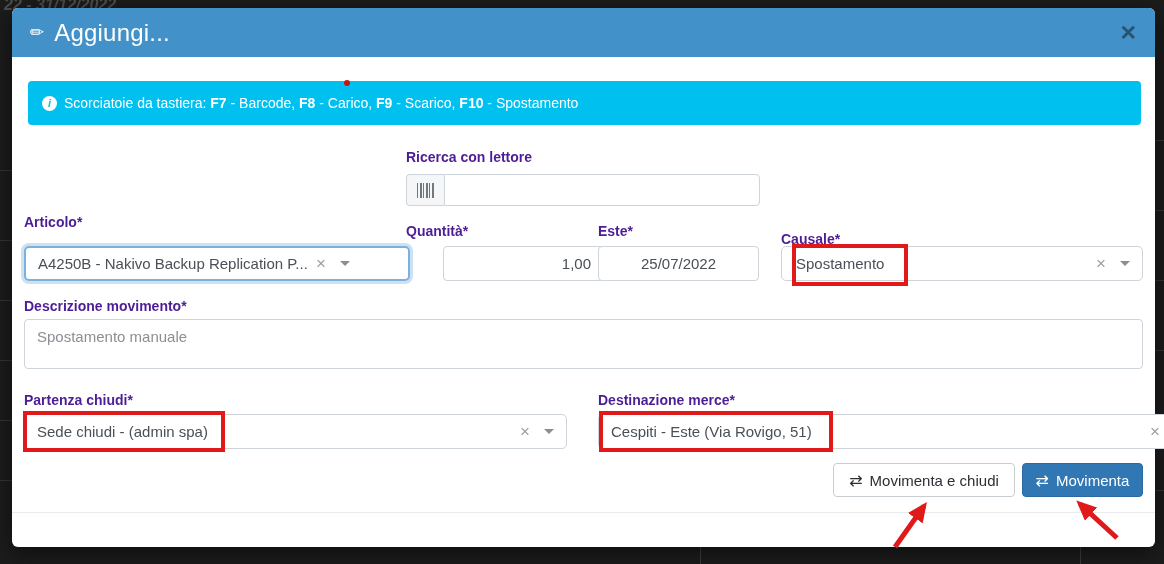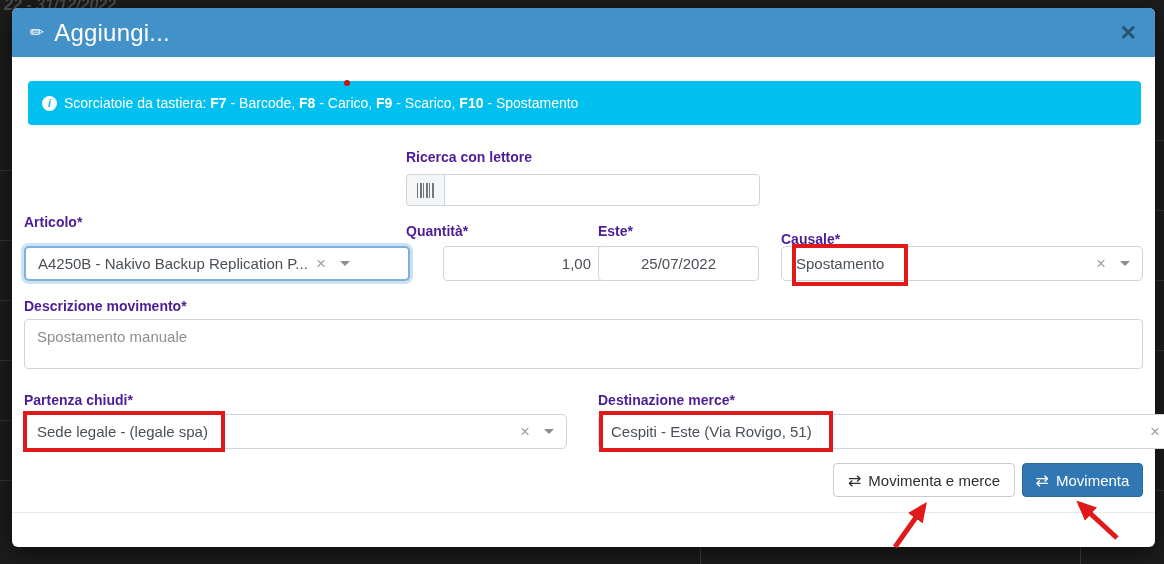--- a/index.html
+++ b/index.html
@@ -136,36 +136,36 @@
     <span class="caret"></span>
   </div>
 
   <div class="lbl" style="left:12px; top:290px">Descrizione movimento*</div>
   <textarea class="descr" style="">Spostamento manuale</textarea>
 
   <div class="lbl" style="left:12px; top:384px">Partenza chiudi*</div>
   <div class="lbl" style="left:586px; top:384px">Destinazione merce*</div>
 
   <div class="select" style="left:12px; top:406px; width:543px">
-    <span class="val">Sede legale - (legale spa)</span>
+    <span class="val">Sede chiudi - (admin spa)</span>
     <span class="spacer"></span>
     <span class="clear">×</span>
     <span class="caret"></span>
   </div>
 
   <div class="select" style="left:586px; top:406px; width:599px">
     <span class="val">Cespiti - Este (Via Rovigo, 51)</span>
     <span class="spacer"></span>
     <span class="clear">×</span>
     <span class="caret"></span>
   </div>
 
   <button class="btn btn-default">
     <span class="swap">⇄</span>
-    <span>Movimenta e merce</span>
+    <span>Movimenta e chiudi</span>
   </button>
   <button class="btn btn-primary">
     <span class="swap">⇄</span>
     <span>Movimenta</span>
   </button>
 
   <div class="footer-divider"></div>
 </div>
 
 <div class="anno-box" style="left:792px; top:244px; width:116px; height:42px"></div>

